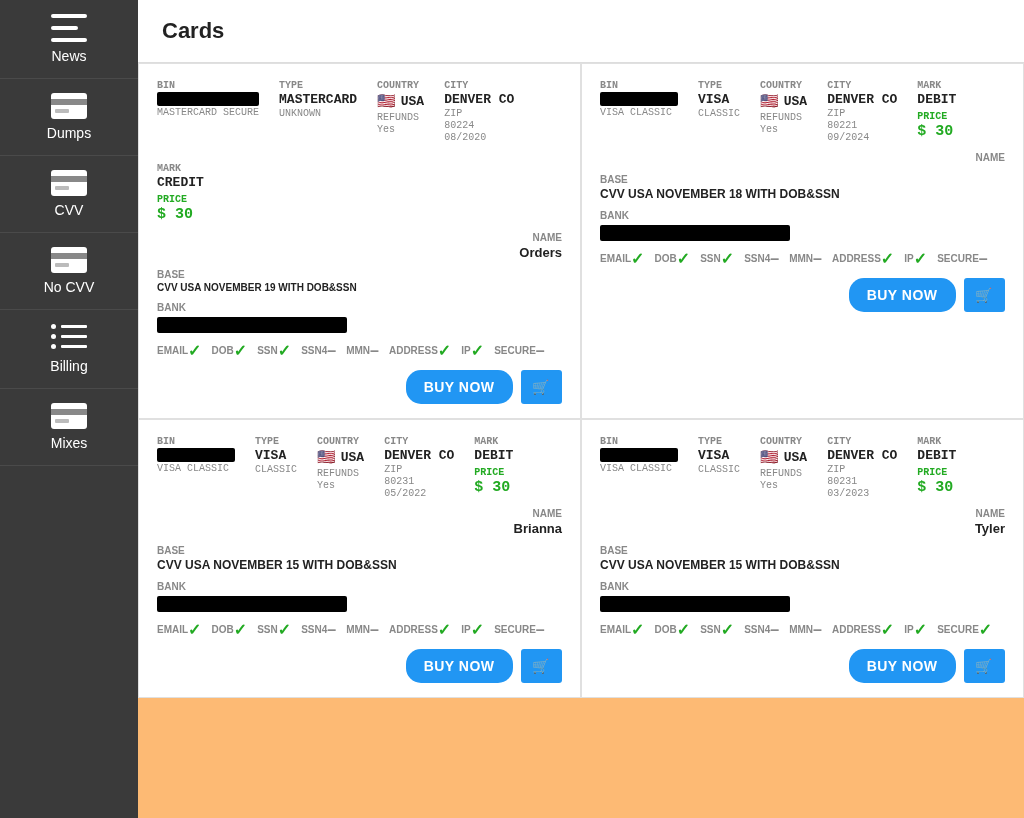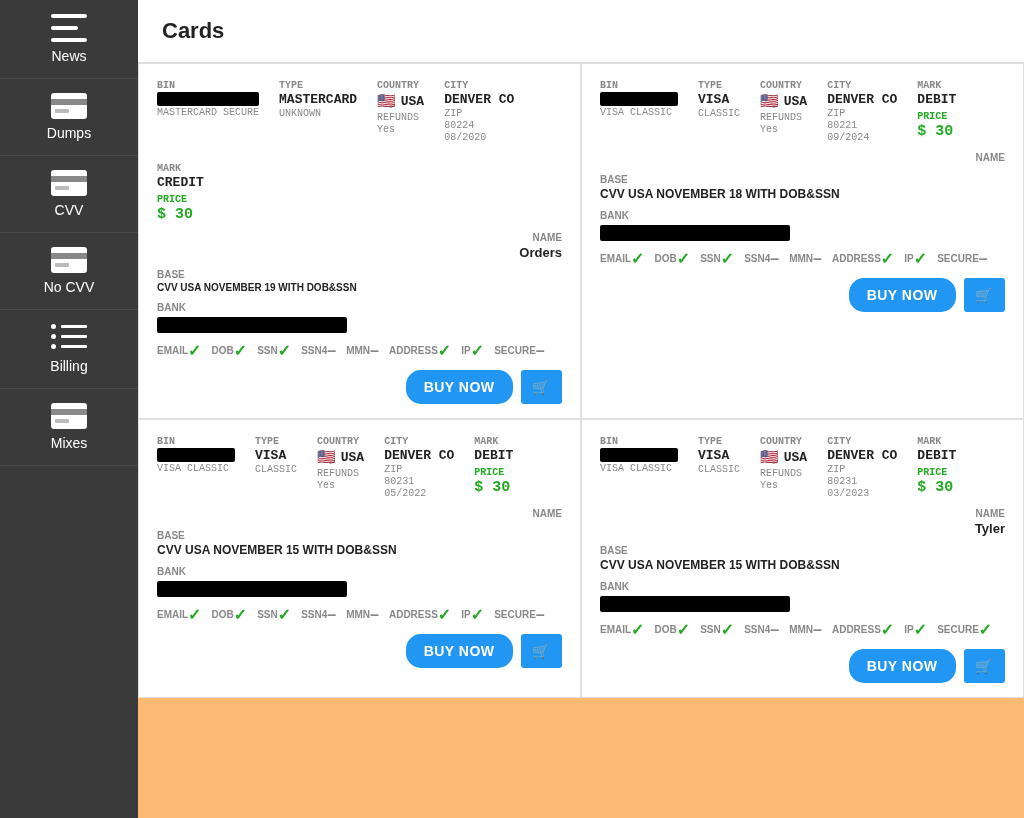--- a/index.html
+++ b/index.html
@@ -503,20 +503,21 @@
       <div class="field-group">
         <span class="field-label">MARK</span>
         <span class="field-value">DEBIT</span>
         <span class="field-label" style="margin-top:4px;color:#22aa22;">PRICE</span>
         <span class="field-value green">$ 30</span>
       </div>
     </div>
 
     <div class="name-section">
       <span class="field-label">NAME</span>
+      <div class="field-value">Brianna</div>
     </div>
 
     <div class="base-section">
       <span class="field-label">BASE</span>
       <div class="field-value" style="font-size:12px;font-weight:bold;">CVV USA NOVEMBER 15 WITH DOB&amp;SSN</div>
     </div>
 
     <div class="bank-section">
       <span class="field-label">BANK</span>
       <div class="bank-bar"></div>

